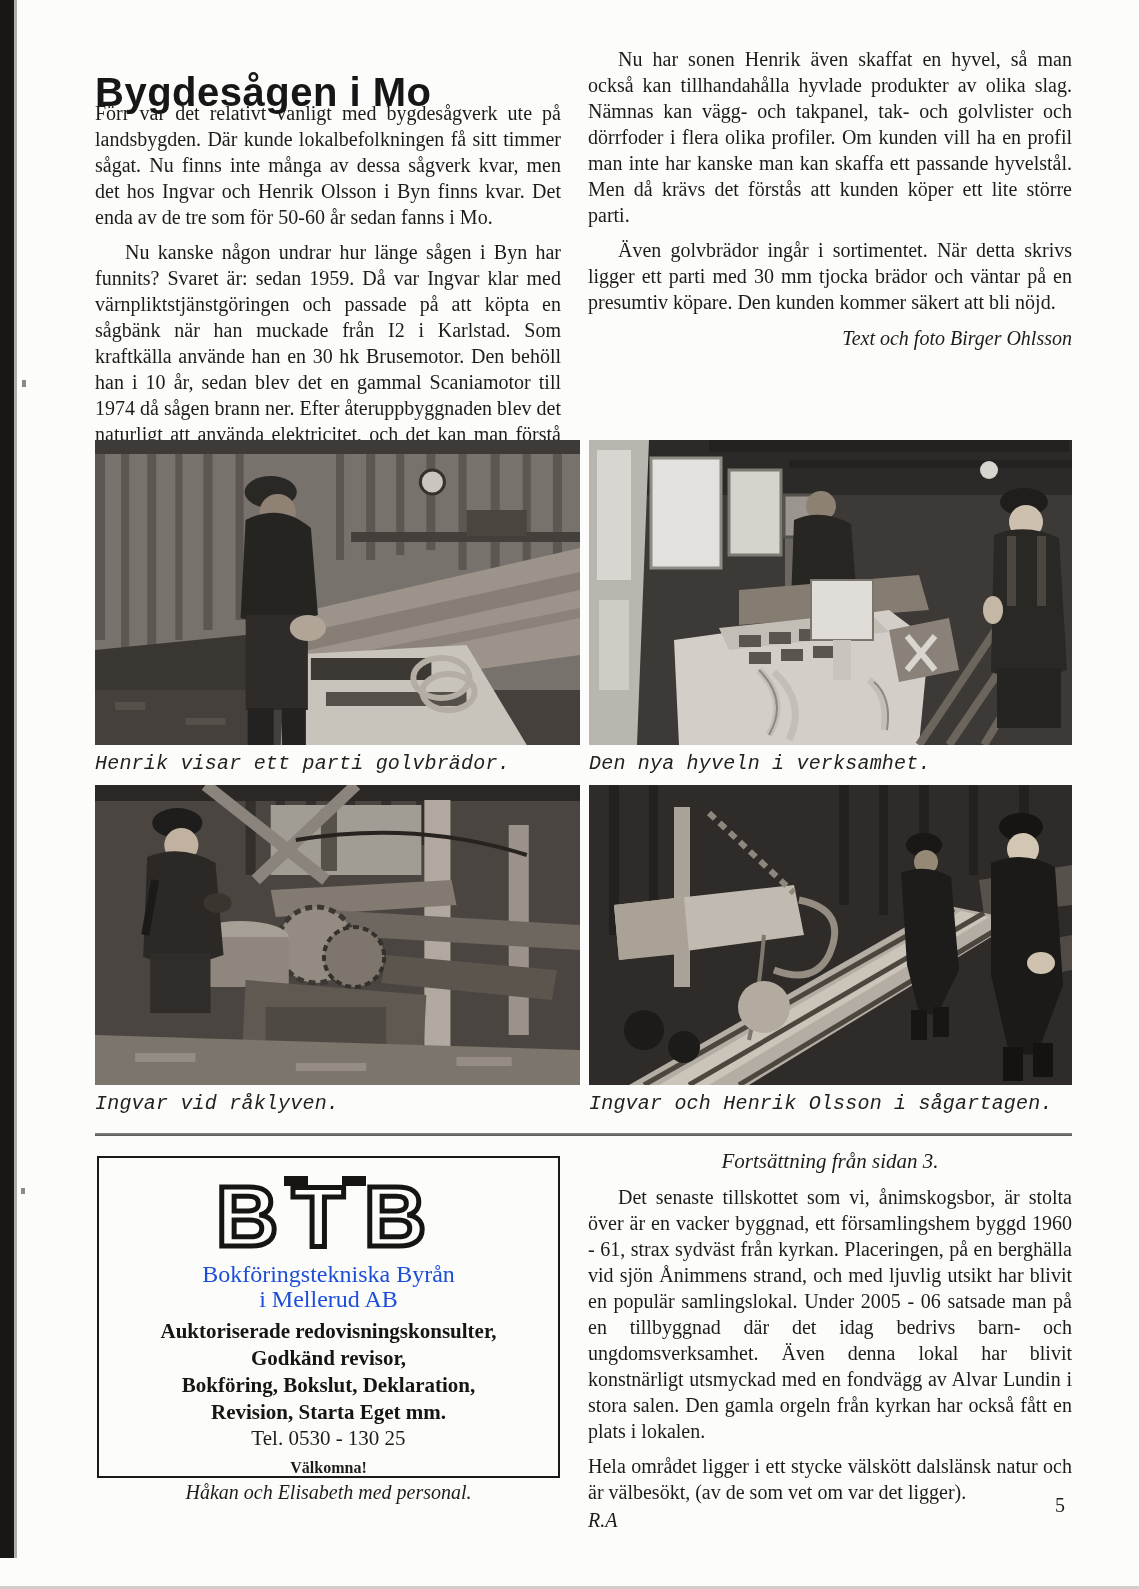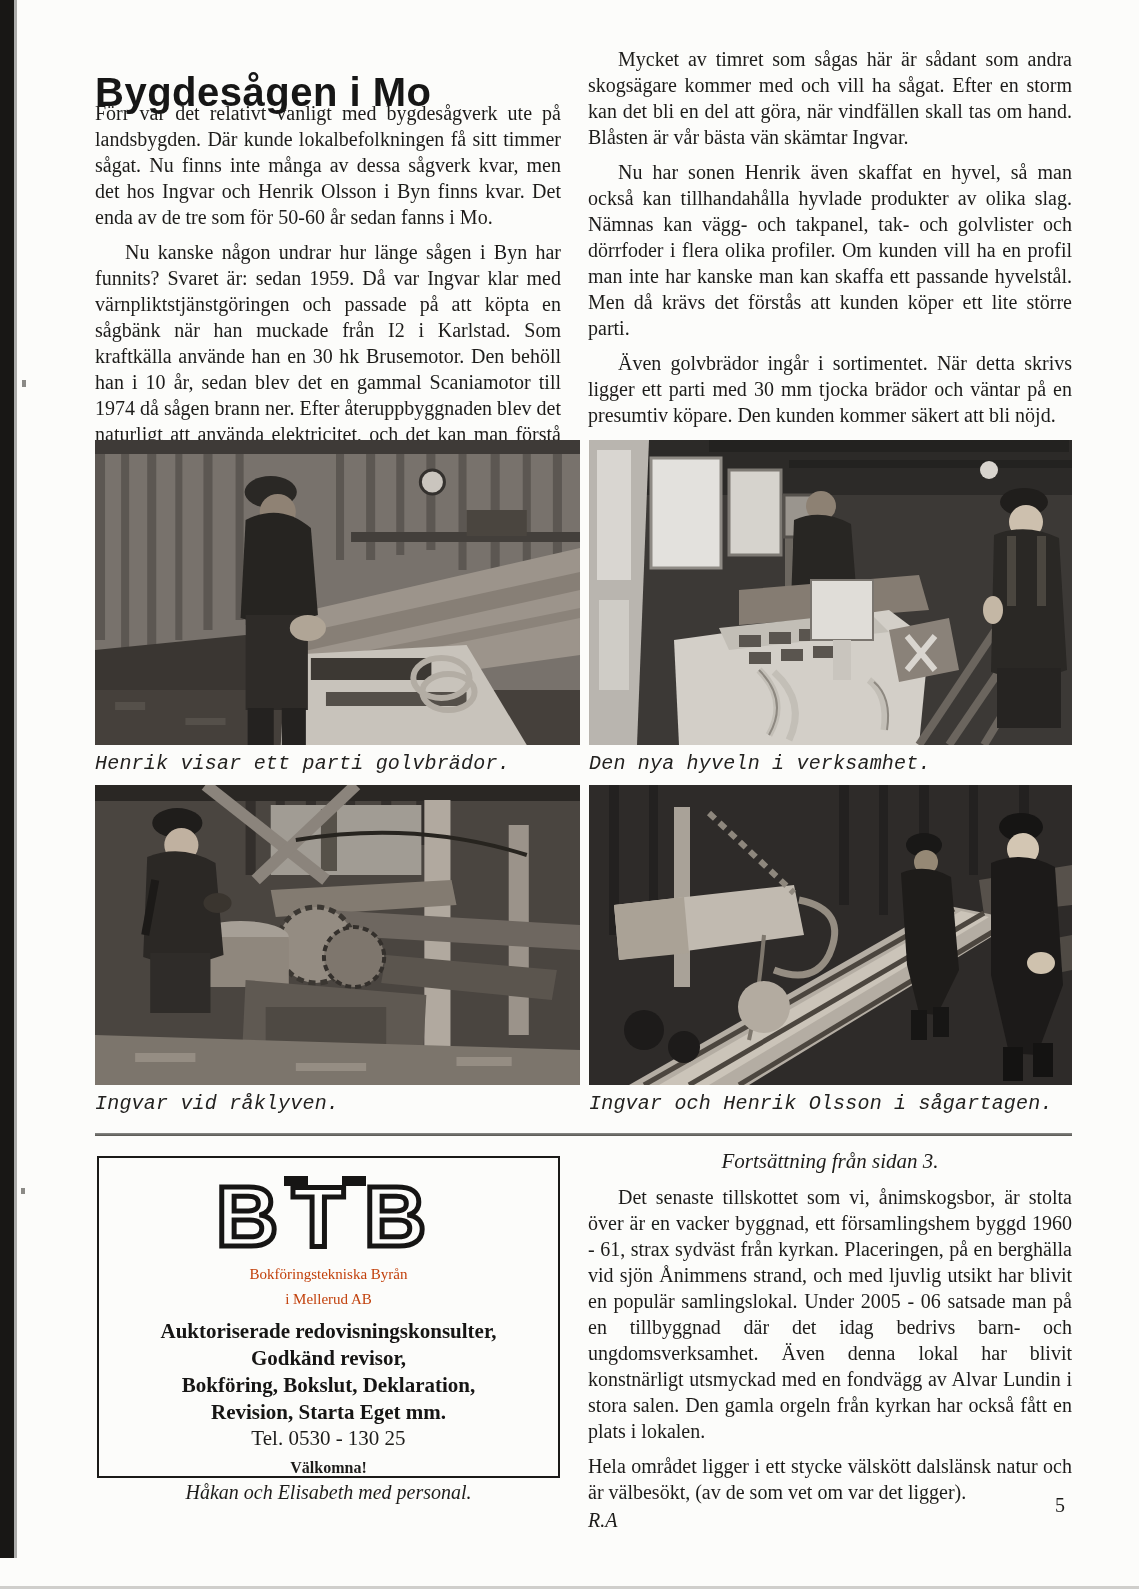--- a/index.html
+++ b/index.html
@@ -57,21 +57,21 @@
   .rule{
     position:absolute;left:95px;top:1133px;width:977px;height:3px;
     background:linear-gradient(#8a8a88,#55544f);
   }
   .ad-box{
     position:absolute;left:97px;top:1156px;width:459px;height:318px;
     border:2px solid #1b1a18;background:#fcfcfa;
     text-align:center;
   }
   .ad-logo{margin-top:12px;}
-  .ad-company{font-size:15px;line-height:25px;color:#c2410c;}
+  .ad-company{font-size:24px;line-height:25px;color:#1d4ed8;}
   .ad-services{font-weight:bold;font-size:21px;line-height:27px;margin-top:6px;color:#161514;}
   .ad-phone{font-size:21px;}
   .ad-welcome{font-weight:bold;font-size:16px;margin-top:8px;}
   .ad-signature{font-style:italic;font-size:20px;margin-top:4px;}
   .continuation{position:absolute;left:588px;top:1148px;width:484px;}
   .cont-header{
     text-align:center;font-style:italic;font-size:21px;margin-bottom:10px;
   }
   .cont-signature{text-align:left;font-style:italic;font-size:20px;margin-top:2px;}
   .page-number{
@@ -89,21 +89,20 @@
   <div class="speck" style="left:21px;top:1188px;width:4px;height:6px;"></div>
 
   <h1 class="title">Bygdesågen i Mo</h1>
 
   <div class="col-left-top body-text">
     <p class="para">Förr var det relativt vanligt med bygdesågverk ute på landsbygden.  Där kunde lokalbefolkningen få sitt timmer sågat. Nu finns inte många av dessa sågverk kvar, men det hos Ingvar och Henrik Olsson i Byn finns kvar. Det enda av de tre som för 50-60 år sedan fanns i Mo.</p>
     <p class="para indent">Nu kanske någon undrar hur länge sågen i Byn har funnits? Svaret är: sedan 1959. Då var Ingvar klar med värnpliktstjänstgöringen och passade på att köpta en sågbänk när han muckade från I2 i Karlstad. Som kraftkälla använde han en 30 hk Brusemotor. Den behöll han i 10 år, sedan blev det en gammal Scaniamotor till 1974 då sågen brann ner.  Efter återuppbyggnaden blev det naturligt att använda elektricitet, och det kan man förstå då sågen nu har ett antal olika maskiner för olika ändamål.</p>
   </div>
 
   <div class="col-right-top body-text">
-    <p class="para indent">Mycket av timret som sågas här är sådant som andra skogsägare kommer med och vill ha sågat. Efter en storm kan det bli en del att göra, när vindfällen skall tas om hand. Blåsten är vår bästa vän skämtar Ingvar.</p>
     <p class="para indent">Nu har sonen Henrik även skaffat en hyvel, så man också kan tillhandahålla hyvlade produkter av olika slag. Nämnas kan vägg- och takpanel, tak- och golvlister och dörrfoder i flera olika profiler. Om kunden vill ha en profil man inte har kanske man kan skaffa ett passande hyvelstål. Men då krävs det förstås att kunden köper ett lite större parti.</p>
     <p class="para indent">Även golvbrädor ingår i sortimentet. När detta skrivs ligger ett parti med 30 mm tjocka brädor och väntar på en presumtiv köpare. Den kunden kommer säkert att bli nöjd.</p>
     <div class="byline">Text och foto Birger Ohlsson</div>
   </div>
 
   <figure class="fig1">
     <svg class="photo-frame" viewBox="0 0 483 305" preserveAspectRatio="none" xmlns="http://www.w3.org/2000/svg">
       <rect width="483" height="305" fill="#78726c"></rect>
       <g fill="#5c5752">
         <rect x="0" y="0" width="10" height="200"></rect>

